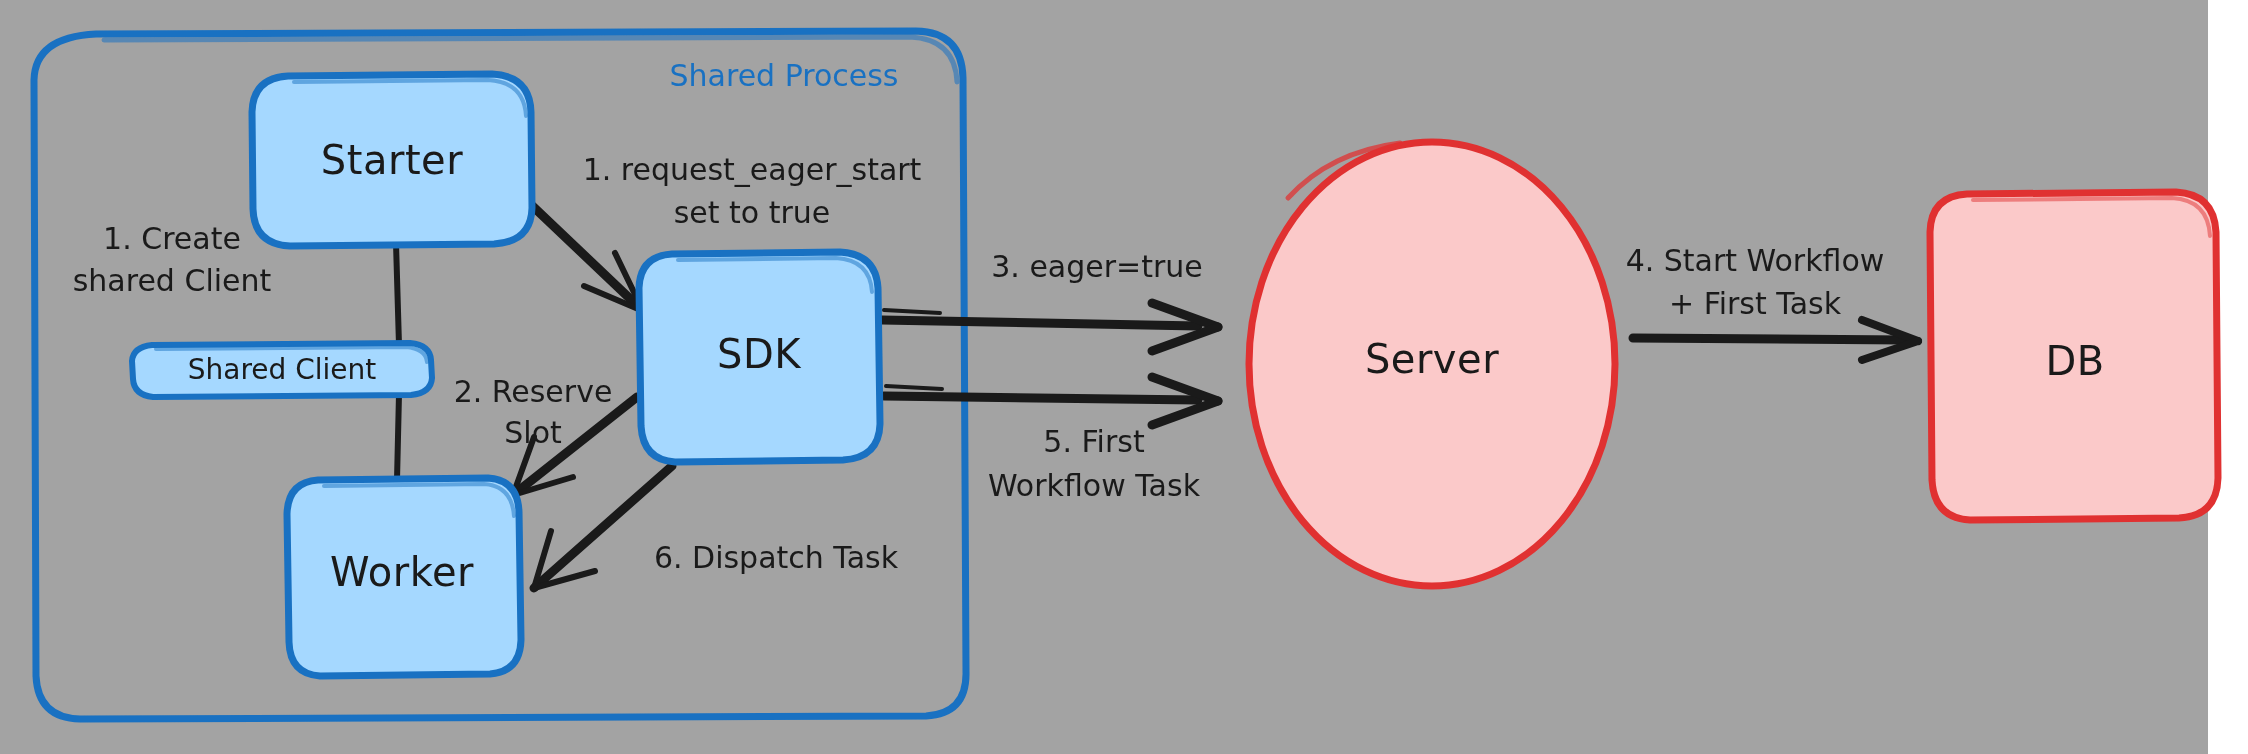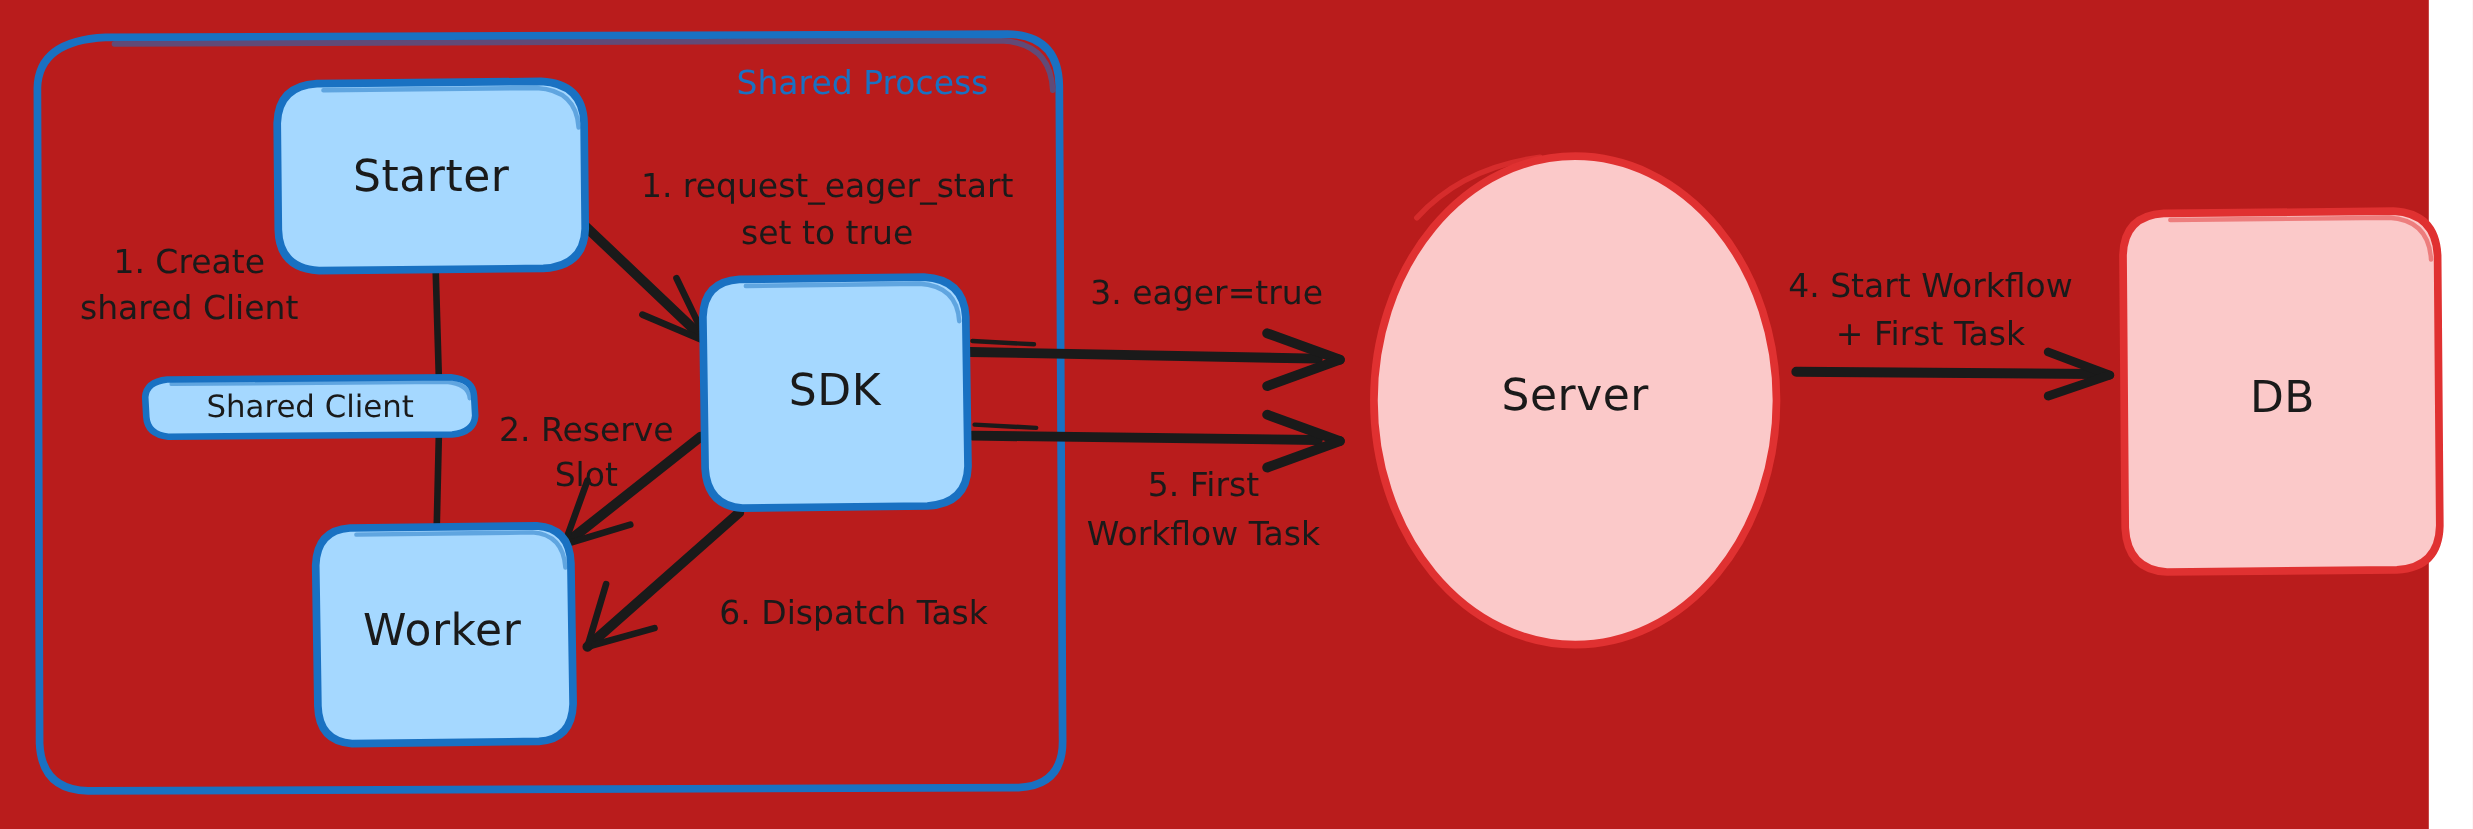--- a/index.html
+++ b/index.html
@@ -10,21 +10,21 @@
   body {
     width: 2248px;
     height: 754px;
     overflow: hidden;
     font-family: "DejaVu Sans", sans-serif;
   }
   #diagram-root {
     position: relative;
     width: 2208px;
     height: 754px;
-    background: #b91c1c;
+    background: #a3a3a3;
   }
   svg.diagram-svg {
     display: block;
     width: 2248px;
     height: 754px;
   }
   .node-label {
     font-family: "DejaVu Sans", sans-serif;
     fill: #1a1a1a;
     font-size: 40px;

